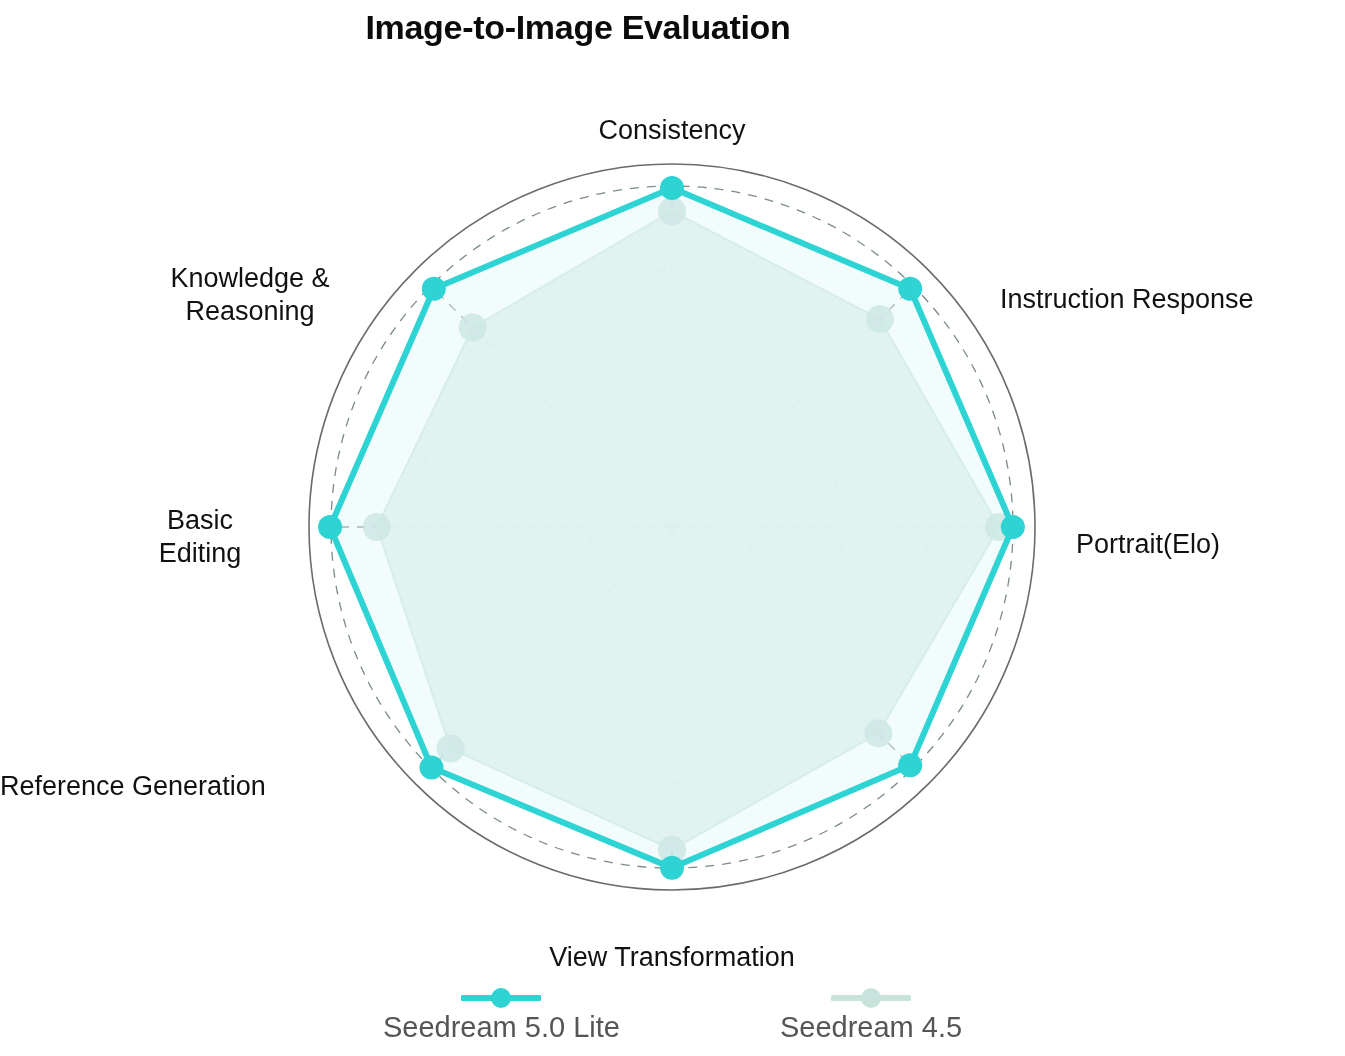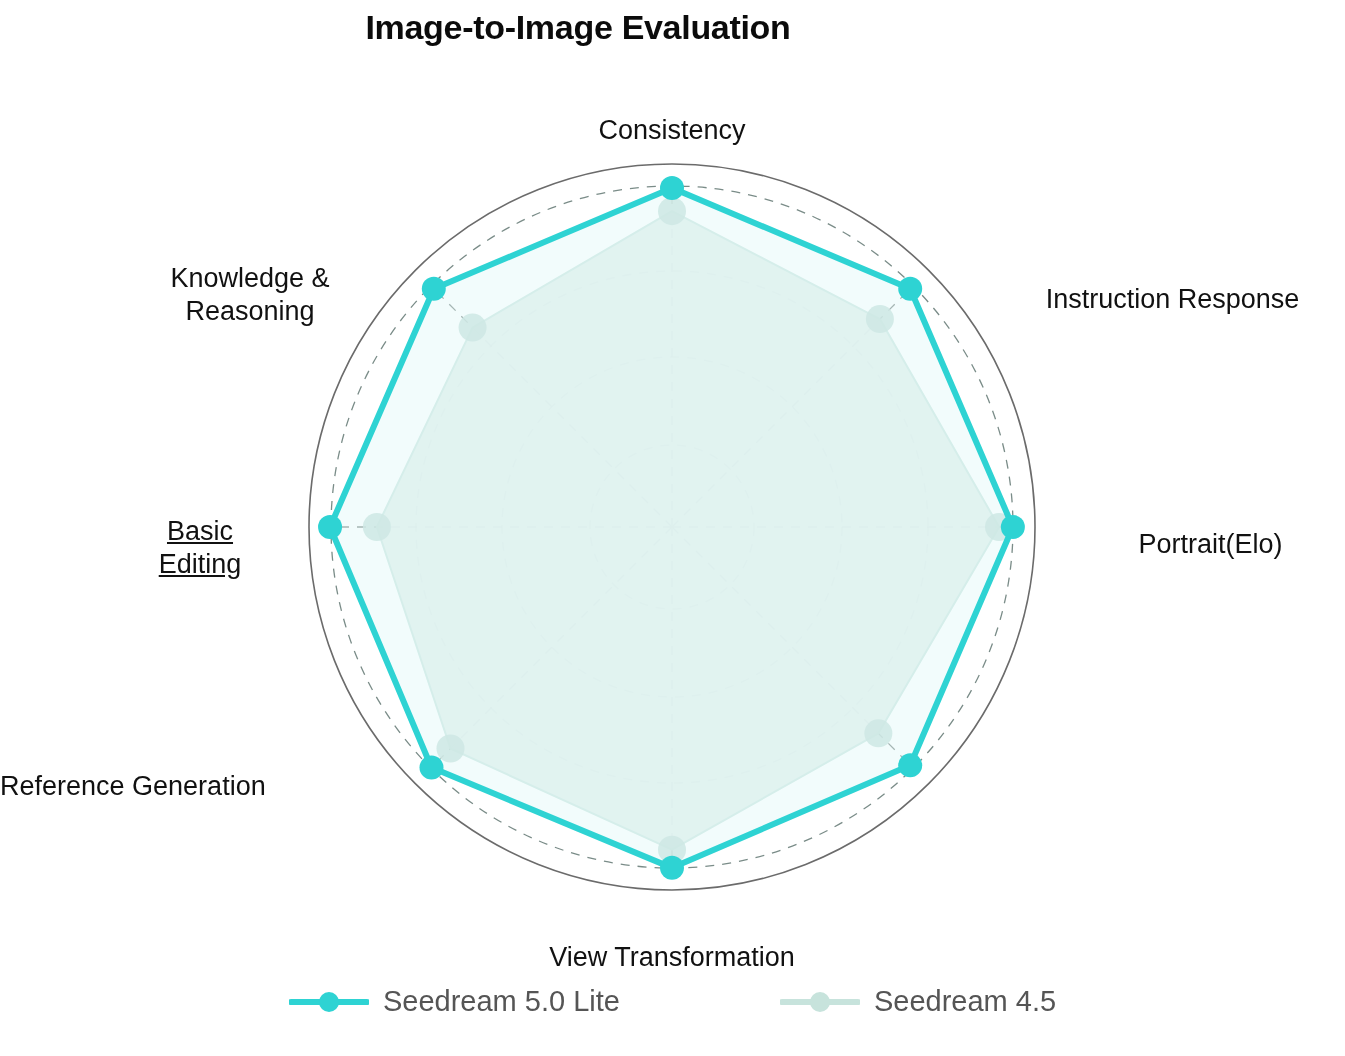--- a/index.html
+++ b/index.html
@@ -14,26 +14,26 @@
   }
   #radar-wrap{position:absolute;top:0;left:0;width:1345px;height:1000px;}
   svg#radar{display:block;width:1345px;height:1000px;}
   .axis-label{
     position:absolute;font-size:27px;color:#111111;line-height:1.22;
     white-space:pre-line;
     margin-top:20px;
   }
   .al-c{text-align:center;}
   .al-r{text-align:left;}
-  .al-l{text-align:center;}
+  .al-l{text-align:left;}
   #legend{
     position:absolute;left:0;top:985px;width:1345px;
     display:flex;justify-content:center;align-items:center;gap:160px;
   }
-  .legend-item{display:flex;align-items:center;gap:14px;}
+  .legend-item{display:flex;align-items:center;flex-direction:column;}
   .legend-swatch{display:block;}
   .legend-text{font-size:29px;color:#555555;}
 </style>
 </head>
 <body>
 
 <div id="chart-title">Image-to-Image Evaluation</div>
 
 <div id="radar-wrap">
   <svg id="radar" viewBox="0 0 1345 1000">
@@ -84,21 +84,21 @@
 
   <div class="axis-label al-l" style="left:1000px;top:263px;width:345px;">Instruction Response</div>
 
   <div class="axis-label al-l" style="left:1076px;top:508px;width:269px;">Portrait(Elo)</div>
 
 
   <div class="axis-label al-c" style="left:472px;top:921px;width:400px;">View Transformation</div>
 
   <div class="axis-label al-r" style="left:0px;top:750px;width:362px;">Reference Generation</div>
 
-  <div class="axis-label al-c" style="left:80px;top:495px;width:240px;text-decoration:underline;">Basic
+  <div class="axis-label al-c" style="left:80px;top:484px;width:240px;">Basic
 Editing</div>
 
   <div class="axis-label al-c" style="left:110px;top:242px;width:280px;">Knowledge &amp;
 Reasoning</div>
 </div>
 
 <div id="legend">
   <div class="legend-item">
     <svg class="legend-swatch" width="80" height="26">
       <line x1="2" y1="13" x2="78" y2="13" stroke="#2ED3D3" stroke-width="6" stroke-linecap="round"></line>

